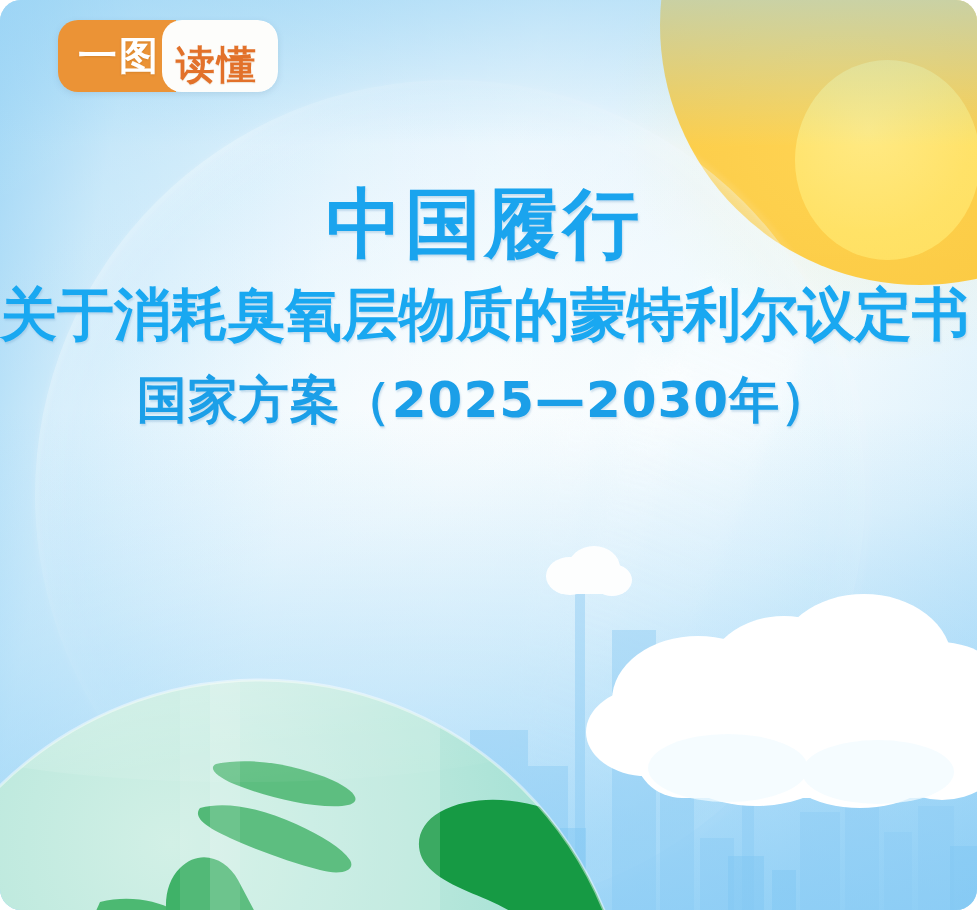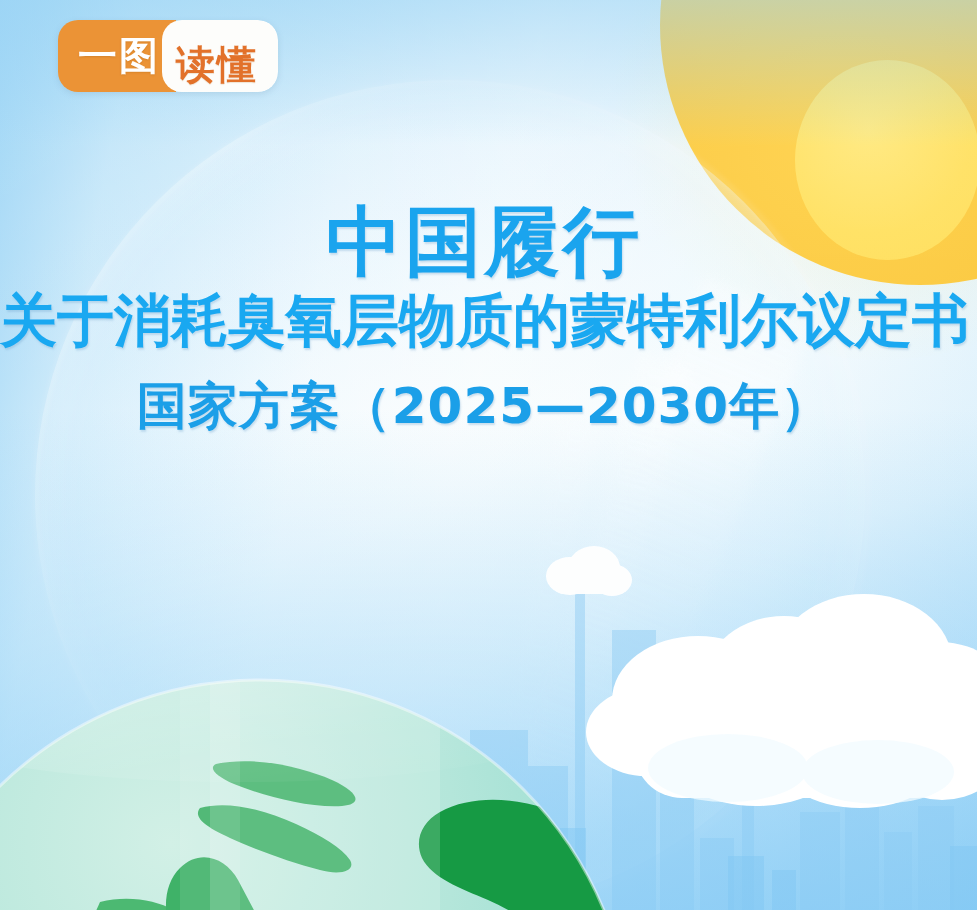--- a/index.html
+++ b/index.html
@@ -9,20 +9,21 @@
   }
   #poster {
     position: relative;
     width: 977px;
     height: 910px;
     overflow: hidden;
     font-family: "Liberation Sans", "DejaVu Sans", sans-serif;
     
     background:
       linear-gradient(160deg, #b3e0f7 0%, #d7eefb 18%, #eef8fd 38%, #f7fcfe 52%, #eef8fd 66%, #cfeafb 82%, #a9d9f6 100%);
+    border-radius: 21px;
   }
 
   
   .wash-h {
     position: absolute;
     inset: 0;
     background: linear-gradient(100deg,
         rgba(150,210,245,0.85) 0%,
         rgba(180,224,248,0.45) 12%,
         rgba(255,255,255,0.10) 33%,
@@ -162,35 +163,35 @@
     border-radius: 20px;
     margin-left: -14px;
     font-family: "DejaVu Sans", "Liberation Sans", sans-serif;
     text-shadow: 0 1px 1px rgba(180,110,40,0.18);
   }
 
   
   .title-block {
     position: absolute;
     left: 0;
-    top: 198px;
+    top: 180px;
     width: 968px;
     text-align: center;
     pointer-events: none;
   }
   .title-line {
     font-family: "DejaVu Sans", "Liberation Sans", sans-serif;
     font-weight: 700;
     color: #17a6ef;
     line-height: 1.16;
     white-space: nowrap;
     text-shadow: 1px 2px 2px rgba(120,170,205,0.35);
   }
   .tl1 { font-size: 76px; letter-spacing: 3px; color:#1aa4ee; }
-  .tl2 { font-size: 57px; letter-spacing: 0px; color:#19a8f1; margin-top: 1px; }
+  .tl2 { font-size: 57px; letter-spacing: 0px; color:#19a8f1; margin-top: 13px; }
   .tl3 { font-size: 50px; letter-spacing: 1px; color:#1b9fe8; margin-top: 24px; }
 </style>
 </head>
 <body>
 
 <div id="poster">
 
   <div class="wash-h"></div>
 
   <div class="sun-glow"></div>

